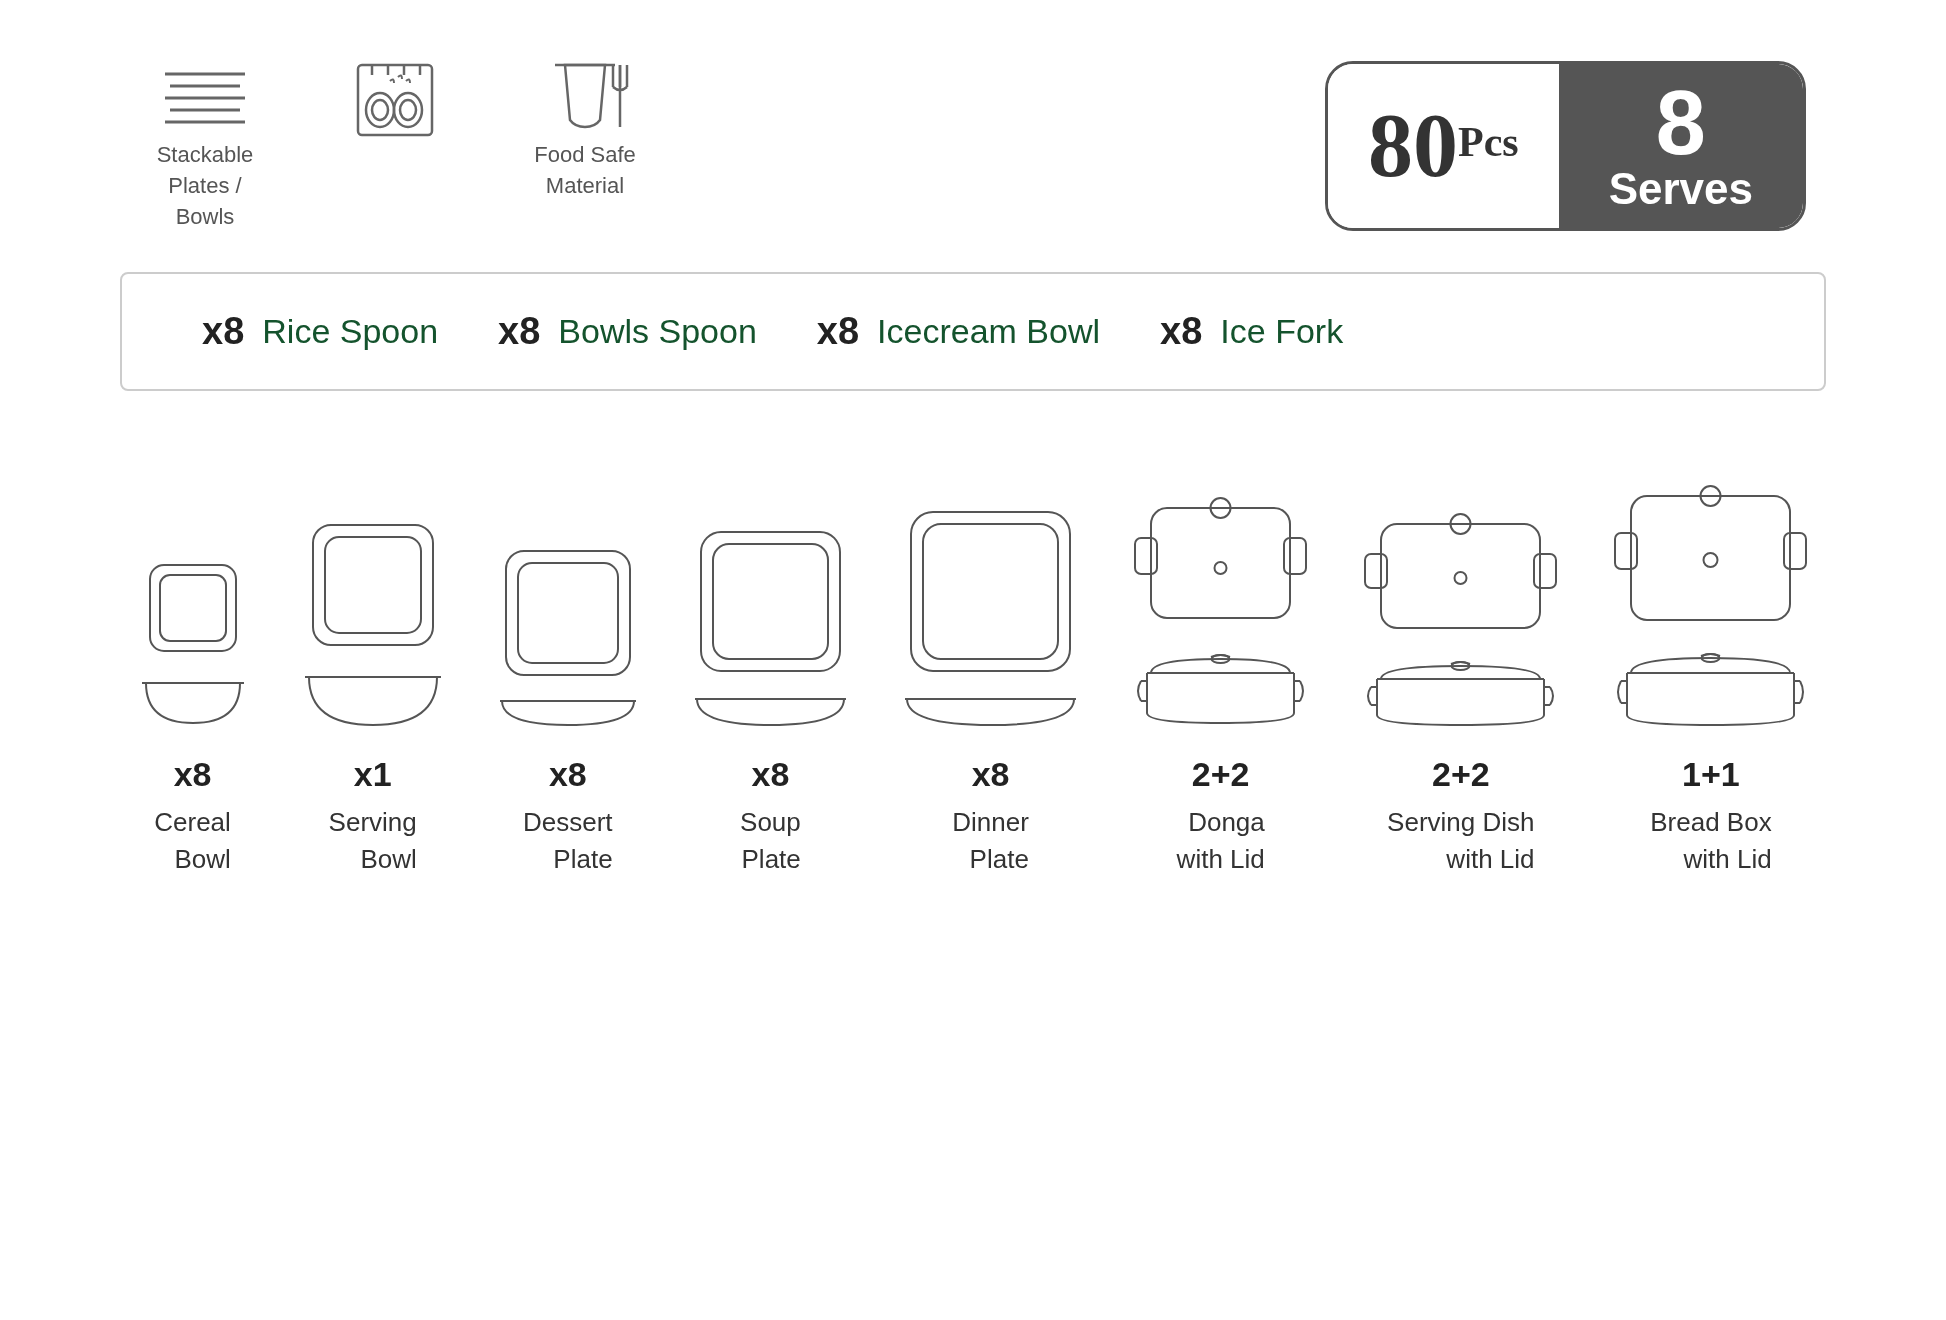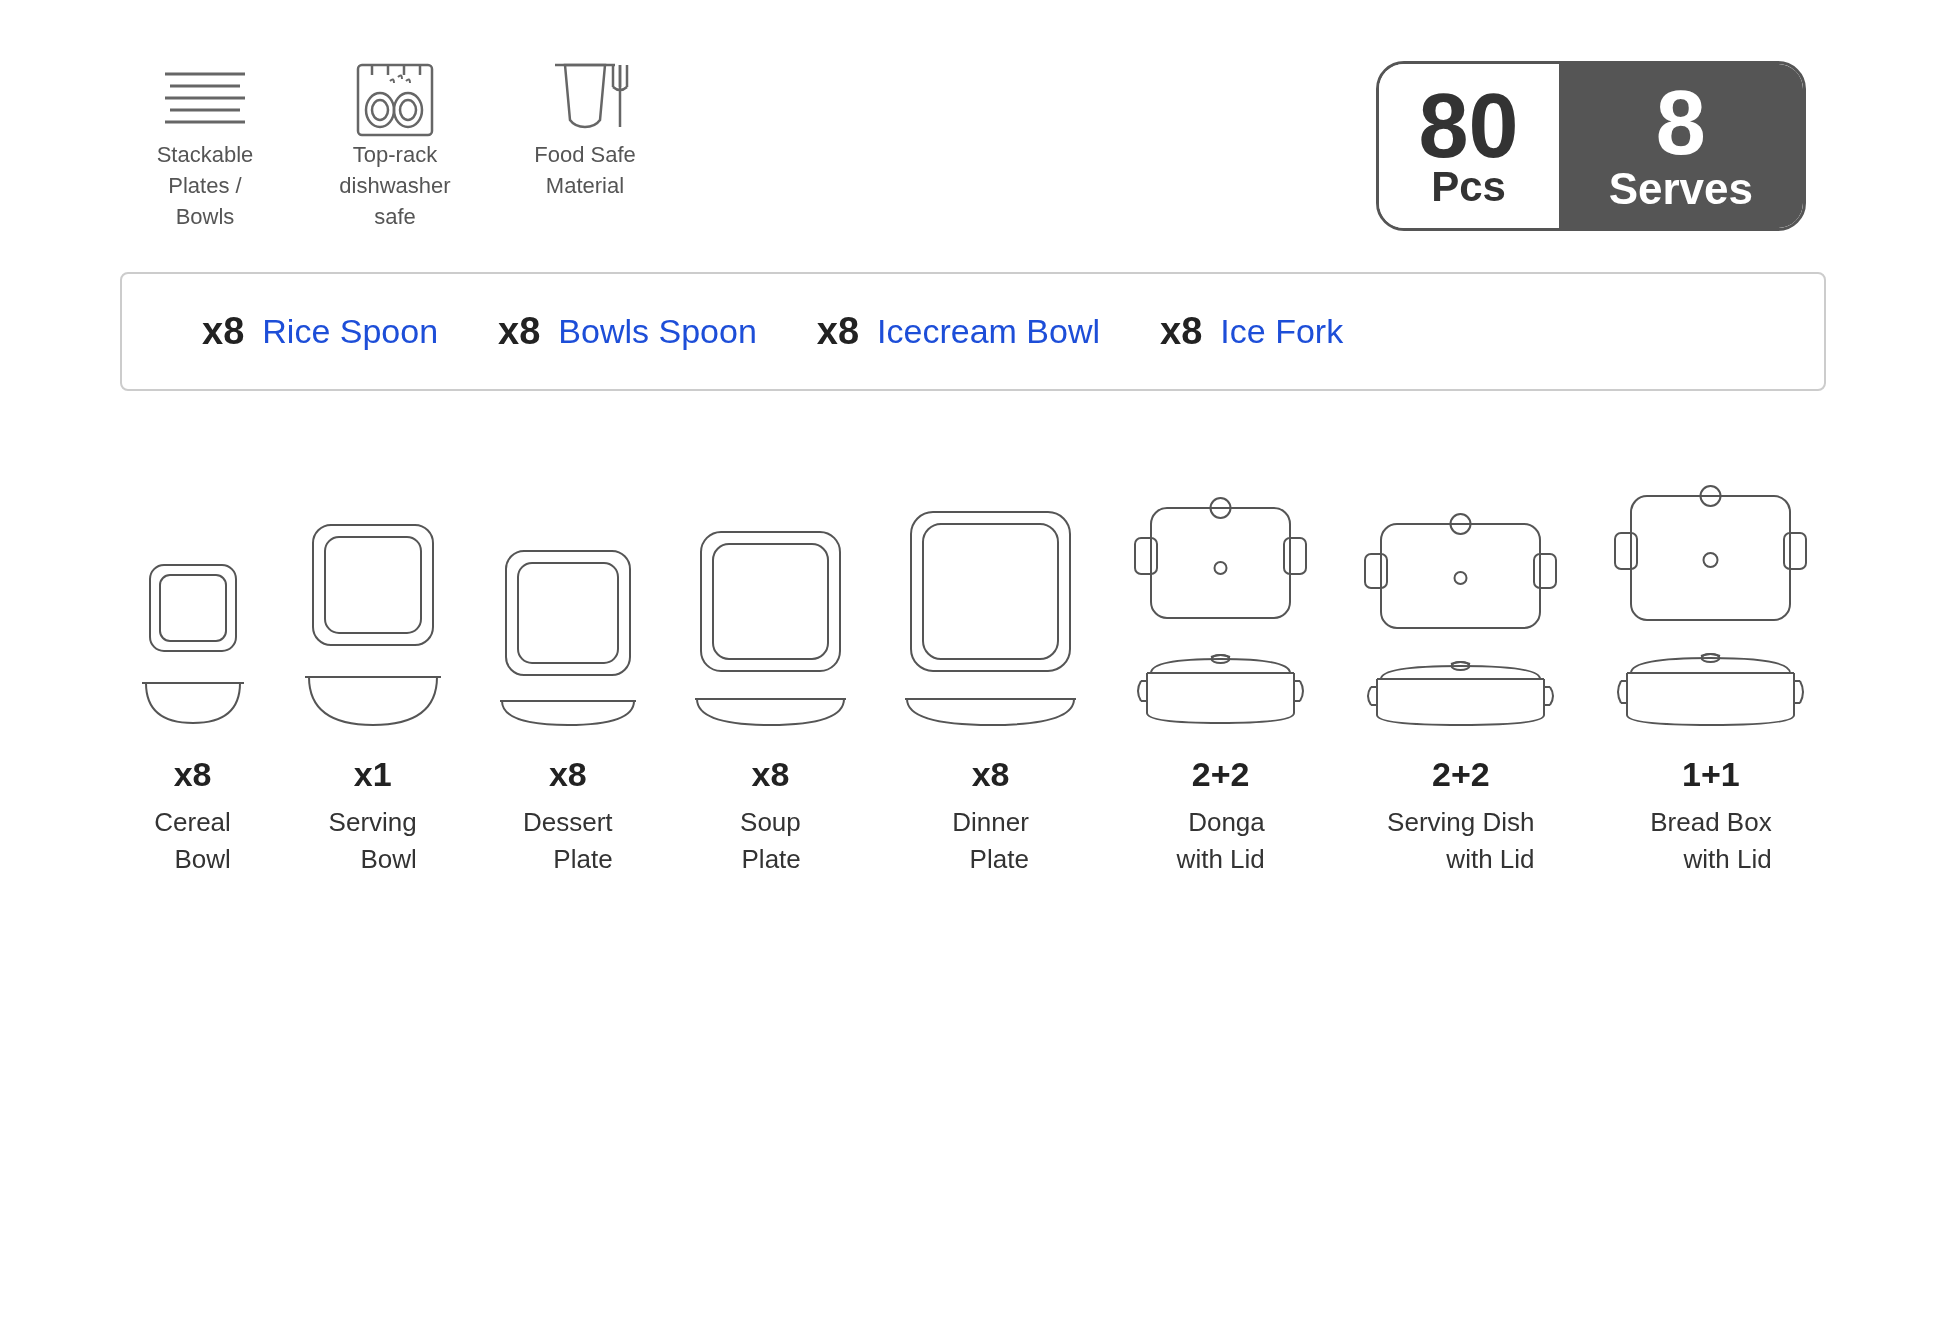--- a/index.html
+++ b/index.html
@@ -59,23 +59,24 @@
       display: flex;
       border-radius: 28px;
       border: 3px solid #555;
       overflow: hidden;
       height: 170px;
     }
     .badge-pcs {
       background: #fff;
       padding: 10px 40px;
       display: flex;
-      flex-direction: column;
+      flex-direction: row;
       align-items: center;
       justify-content: center;
+      font-family: Liberation Serif, serif;
     }
     .badge-pcs-number {
       font-size: 90px;
       font-weight: 900;
       color: #333;
       line-height: 1;
     }
     .badge-pcs-label {
       font-size: 42px;
       font-weight: 700;
@@ -121,21 +122,21 @@
       gap: 18px;
       white-space: nowrap;
     }
     .cutlery-count {
       font-size: 38px;
       font-weight: 900;
       color: #222;
     }
     .cutlery-name {
       font-size: 34px;
-      color: #1d4ed8;
+      color: #14532d;
     }
 
     
     .items-grid {
       display: flex;
       justify-content: space-around;
       align-items: flex-end;
       padding: 20px 40px 0;
       gap: 20px;
     }
@@ -206,21 +207,20 @@
             <ellipse cx="30" cy="55" rx="14" ry="17"></ellipse>
             <ellipse cx="30" cy="55" rx="8" ry="10"></ellipse>
             <ellipse cx="58" cy="55" rx="14" ry="17"></ellipse>
             <ellipse cx="58" cy="55" rx="8" ry="10"></ellipse>
 
             <path d="M44 28 Q44 22 40 26" stroke="#666" stroke-width="2"></path>
             <path d="M52 24 Q52 18 48 22" stroke="#666" stroke-width="2"></path>
             <path d="M60 28 Q60 22 56 26" stroke="#666" stroke-width="2"></path>
           </svg>
         </div>
-        <div class="feature-label">Top-rack<br>dishwasher safe</div>
       </div>
 
       <div class="feature-item">
         <div class="feature-icon">
           <svg width="80" height="90" viewBox="0 0 80 90" fill="none" stroke="#666" stroke-width="2.5">
 
             <path d="M20 10 L25 65 Q30 72 40 72 Q50 72 55 65 L60 10 Z"></path>
             <line x1="10" y1="10" x2="70" y2="10"></line>
 
             <line x1="75" y1="10" x2="75" y2="72"></line>

